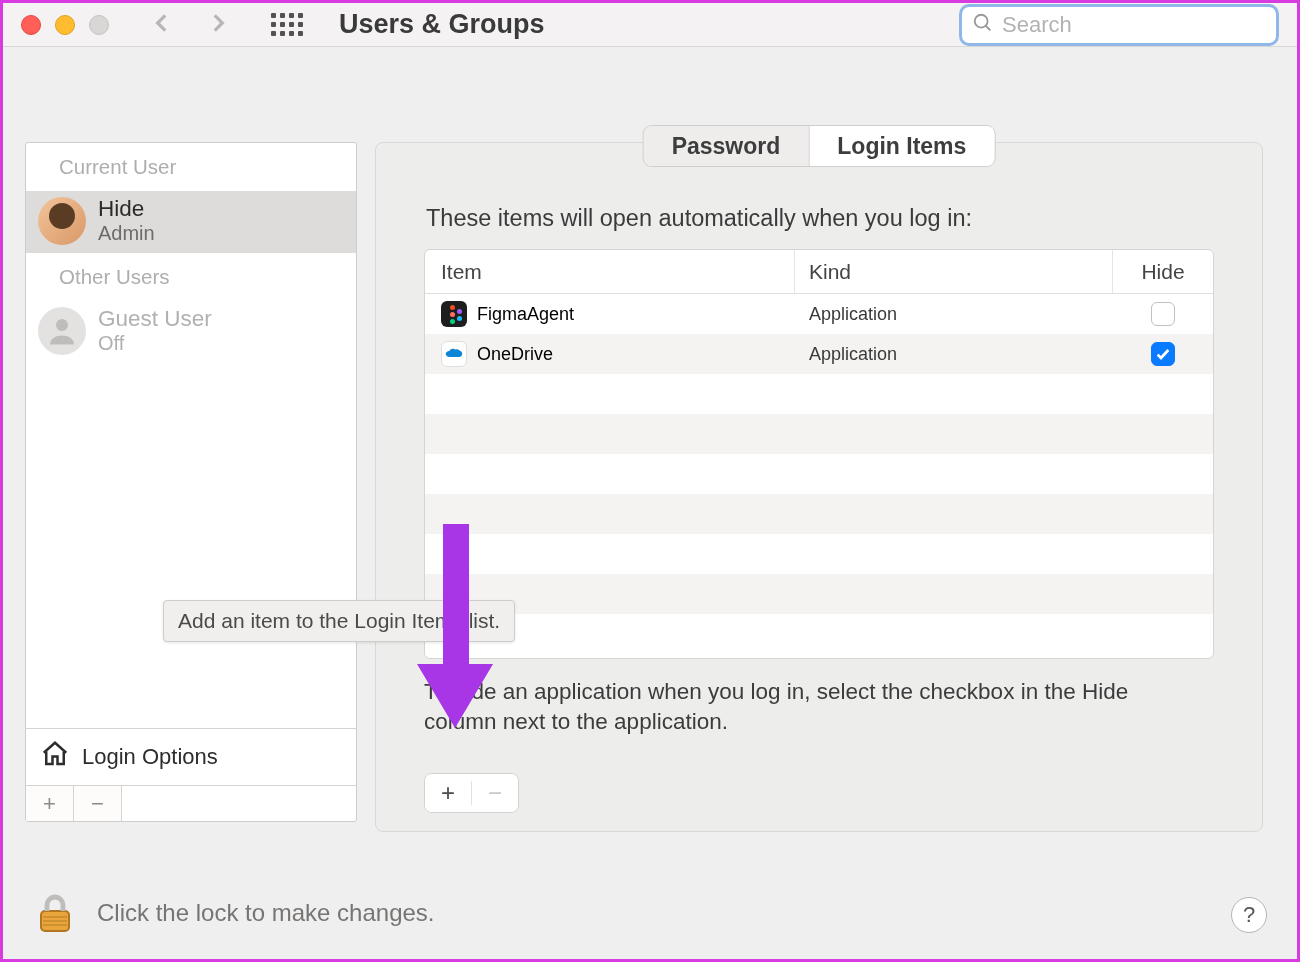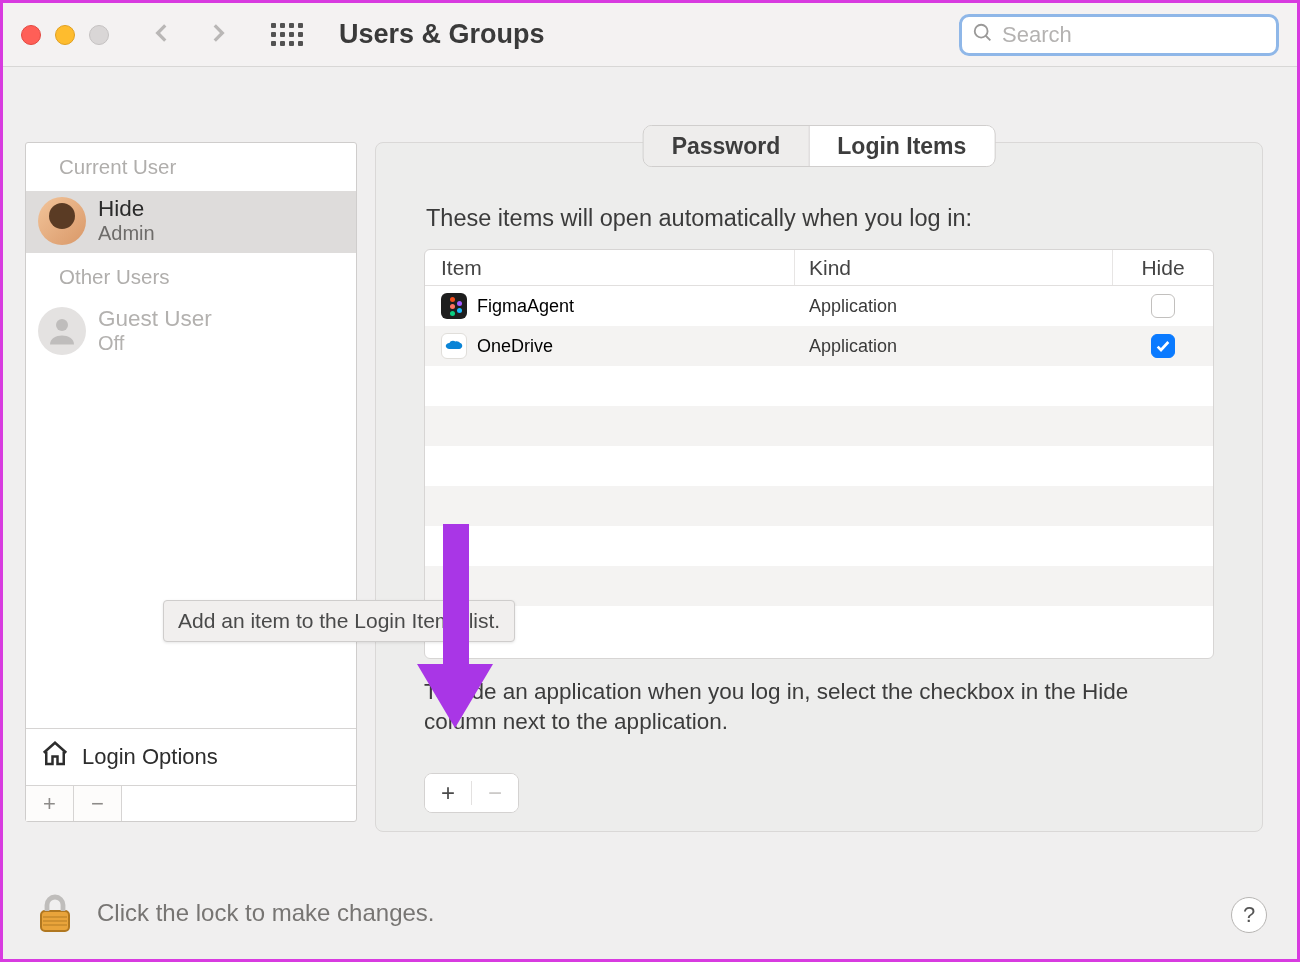--- a/index.html
+++ b/index.html
@@ -11,21 +11,21 @@
   overflow: hidden;
   position: relative;
 }
 .frame {
   position: absolute;
   inset: 0;
   border: 3px solid #d83be0;
   background: #f0efef;
 }
 .toolbar {
-  height: 64px;
+  height: 44px;
   display: flex;
   align-items: center;
   padding: 0 18px;
   border-bottom: 1px solid #d8d7d6;
   background: #f4f2f2;
 }
 .traffic { display: flex; gap: 14px; margin-right: 40px; }
 .tl { width: 20px; height: 20px; border-radius: 50%; }
 .close-dot { background: #ff5f57; border: 1px solid #e34840; }
 .min-dot { background: #febc2e; border: 1px solid #e0a020; }
@@ -117,21 +117,21 @@
   background: #eeedec;
   font-weight: bold;
 }
 .tab.active { background: #fff; border-left: 1px solid #d0cecd; }
 
 .desc1 { position:absolute; top:62px; left:50px; font-size:23.5px; color:#3b3b3b; }
 .table {
   position:absolute; top:106px; left:48px; right:48px; height: 410px;
   background:#fff; border:1px solid #d7d5d4; border-radius:6px; overflow:hidden;
 }
-.thead { display:flex; height:36px; align-items:flex-start; border-bottom:1px solid #e1dfde; font-size:21px; color:#444; }
+.thead { display:flex; height:44px; align-items:flex-start; border-bottom:1px solid #e1dfde; font-size:21px; color:#444; }
 .col-item { flex: 0 0 370px; padding-left: 16px; border-right:1px solid #e7e5e4; height:100%; display:flex; align-items:center; }
 .col-kind { flex: 1; padding-left: 14px; border-right:1px solid #e7e5e4; height:100%; display:flex; align-items:center; }
 .col-hide { flex: 0 0 100px; justify-content:center; height:100%; display:flex; align-items:center; }
 .trow { display:flex; height:40px; align-items:flex-end; font-size:18px; }
 .trow:nth-child(odd) { background:#fff; }
 .trow:nth-child(even) { background:#f4f3f2; }
 .trow .col-item { border:none; gap:10px; }
 .trow .col-kind { border:none; color:#3a3a3a; }
 .app-icon { width:26px; height:26px; border-radius:6px; display:flex; align-items:center; justify-content:center; font-size:14px; }
 .figma-ic { background:#1e1e1e; }

